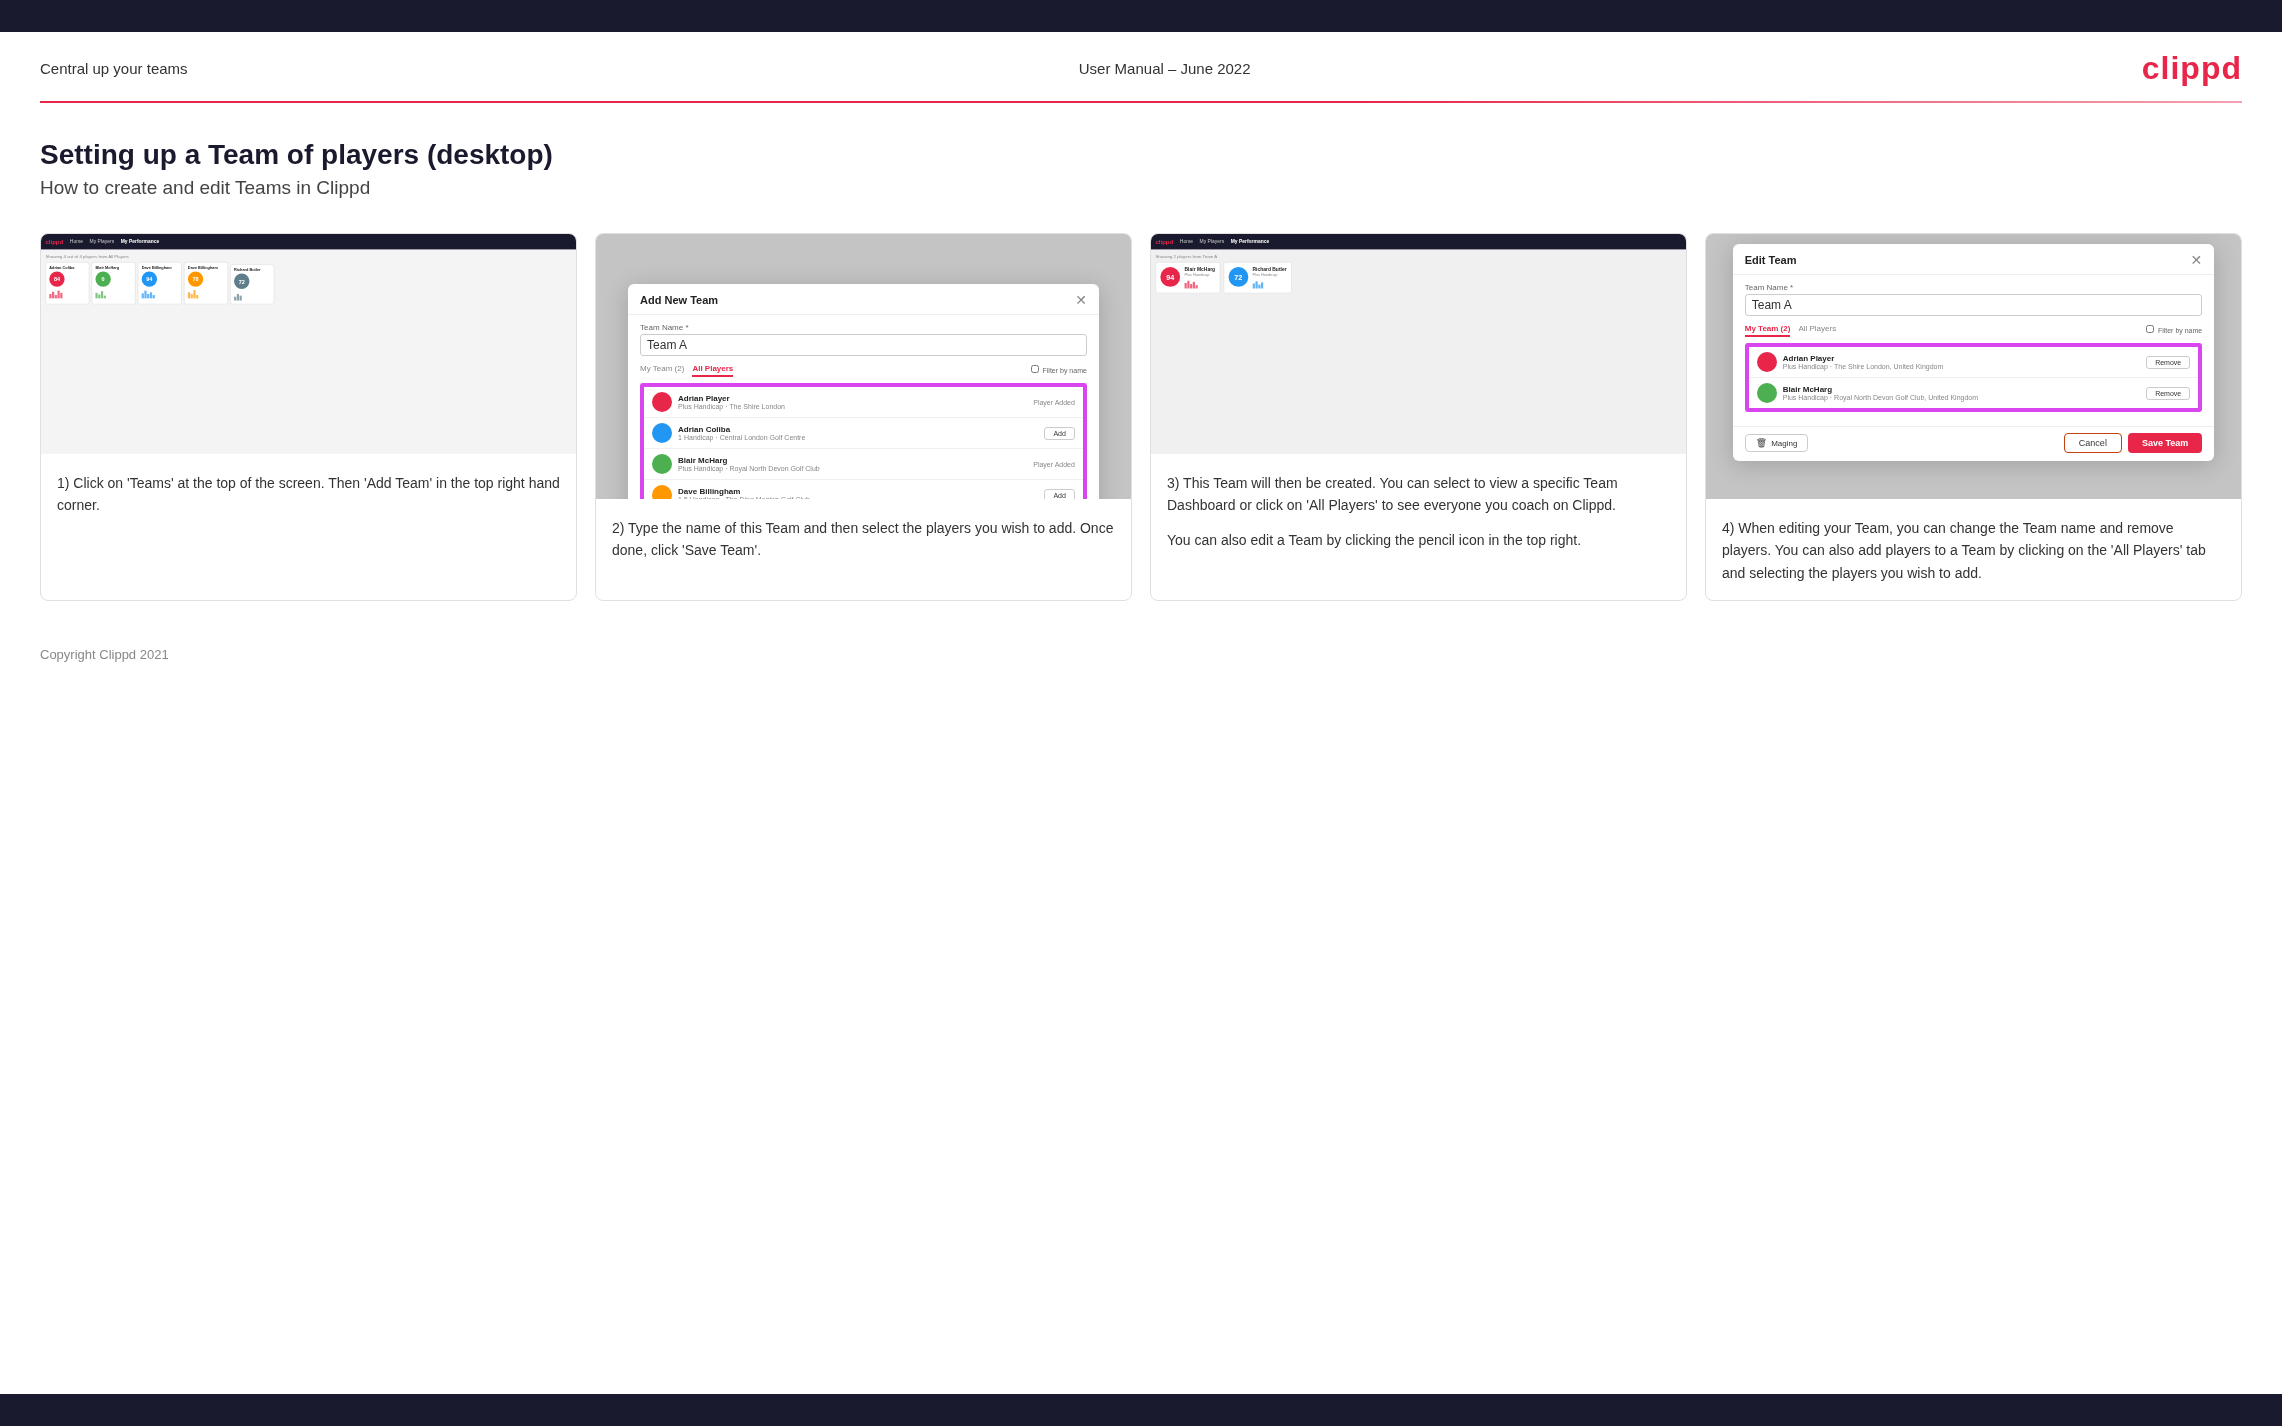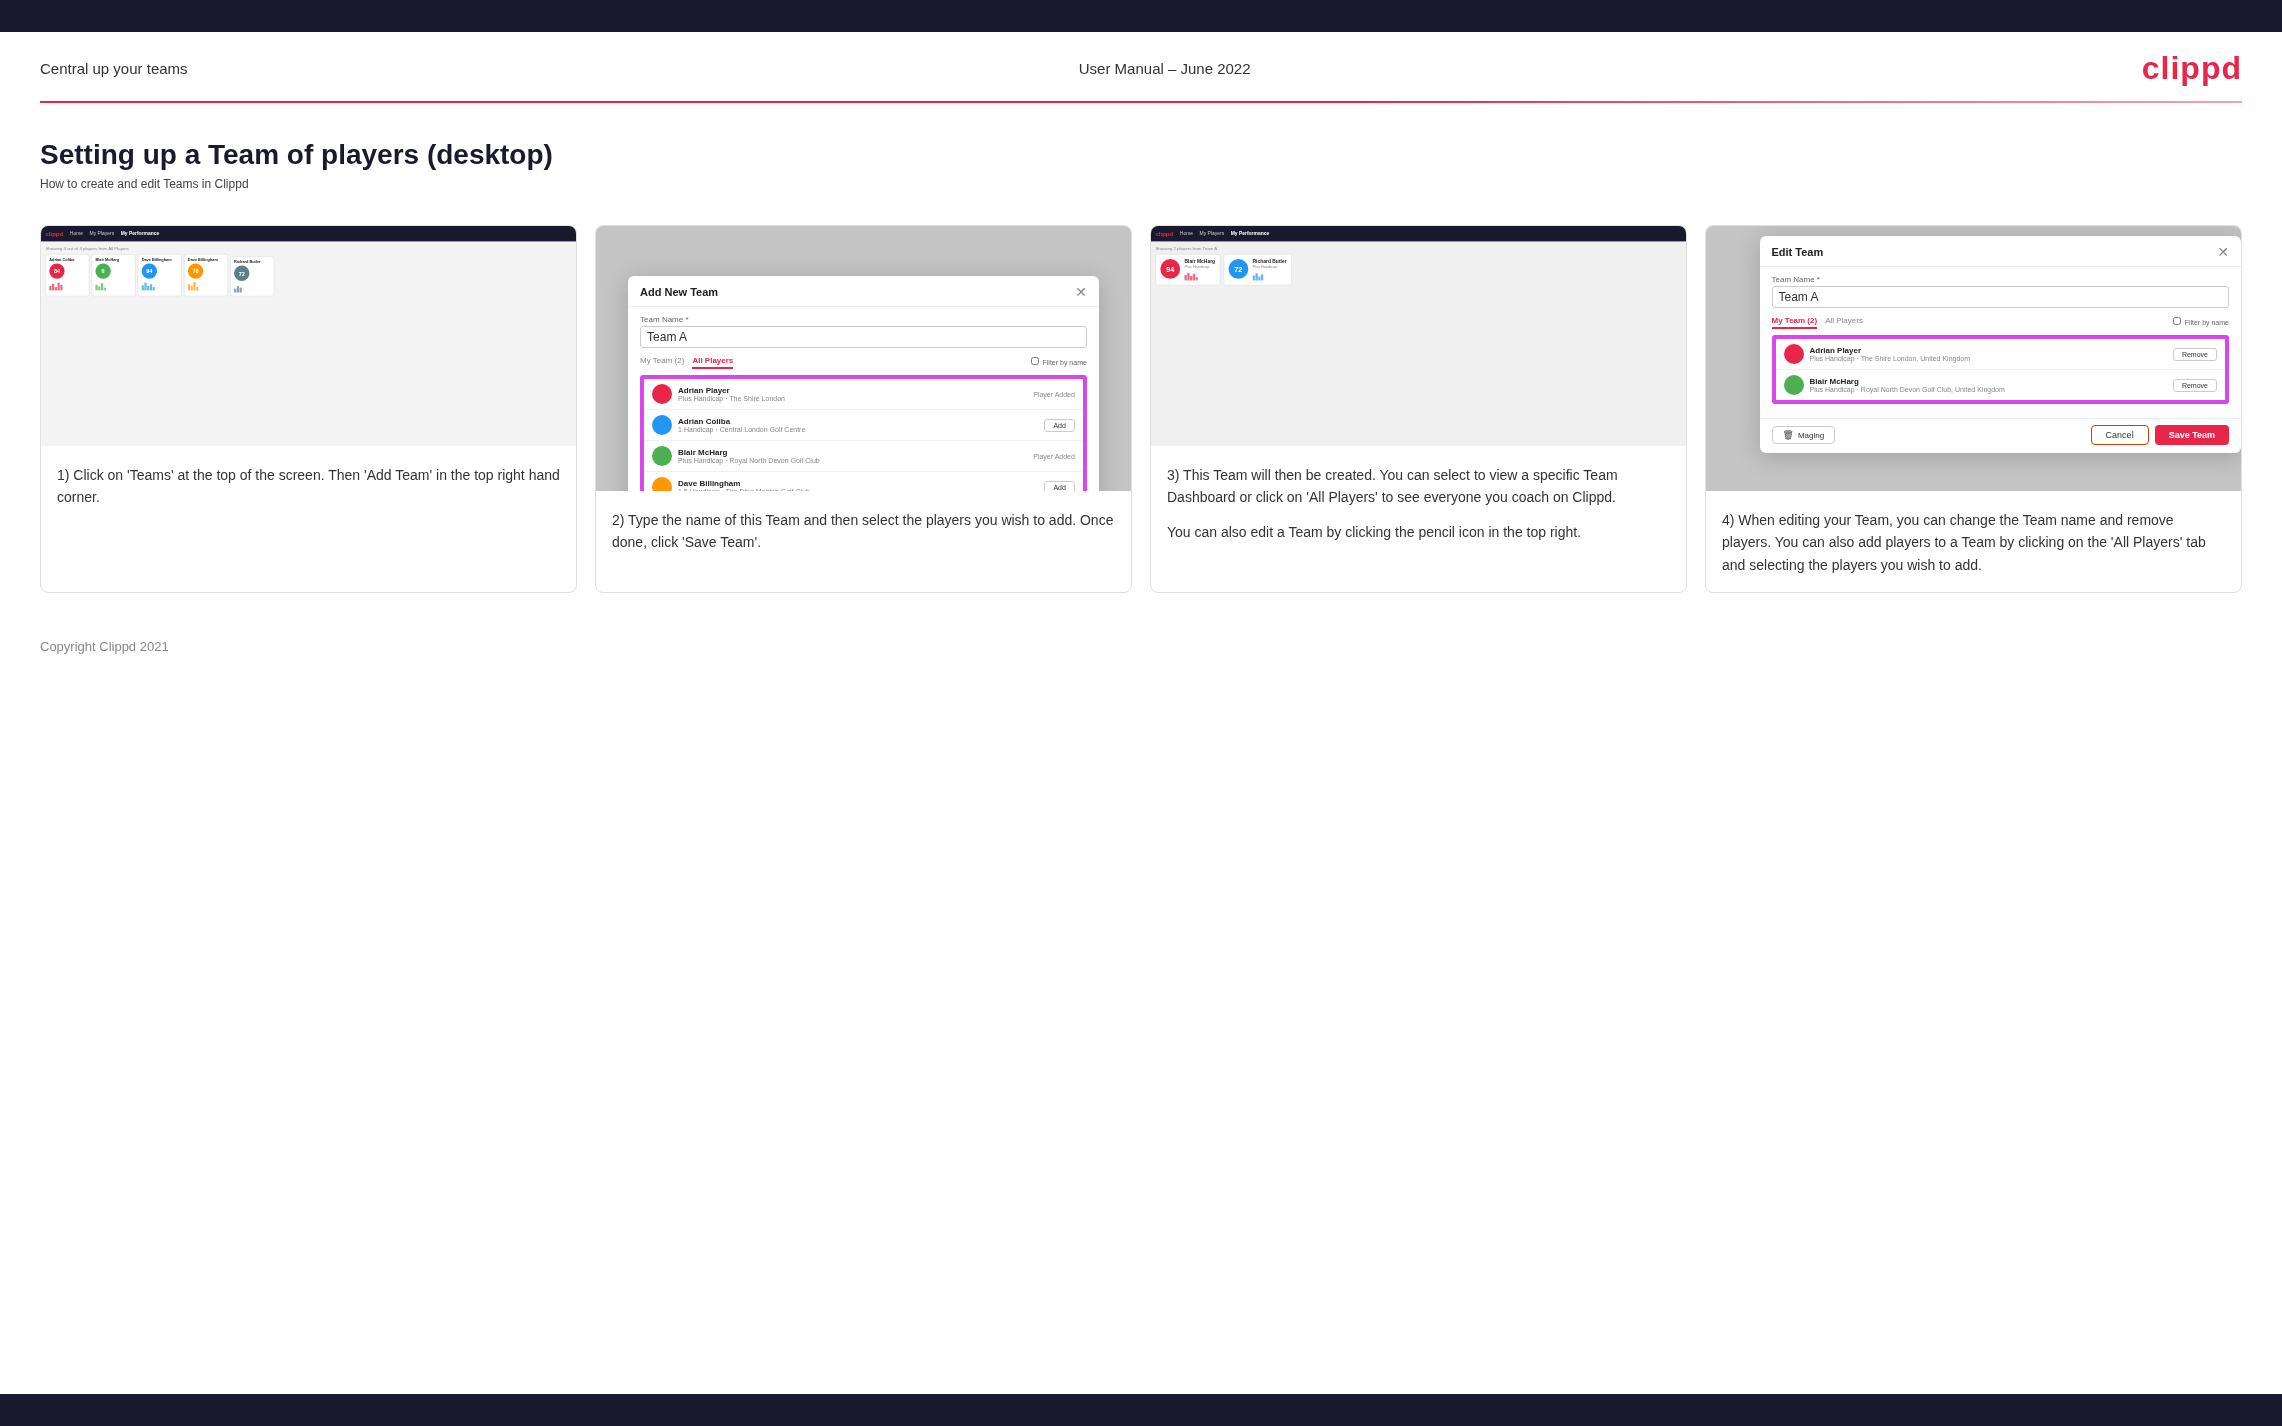--- a/index.html
+++ b/index.html
@@ -50,21 +50,21 @@
     .page-title-section {
       padding: 36px 40px 24px 40px;
     }
     .page-title-section h1 {
       font-size: 28px;
       font-weight: 800;
       color: #1a1a2e;
       margin-bottom: 6px;
     }
     .page-title-section p {
-      font-size: 12px;
+      font-size: 19px;
       color: #444;
     }
 
     
     .cards-row {
       display: flex;
       gap: 18px;
       padding: 10px 40px 30px 40px;
     }
 
@@ -382,21 +382,21 @@
       flex-shrink: 0;
     }
 
     
     .mock-edit-modal-bg {
       width: 100%;
       height: 265px;
       background: rgba(0,0,0,0.2);
       display: flex;
       align-items: flex-start;
-      justify-content: flex-end;
+      justify-content: center;
       padding-top: 10px;
     }
     .mock-edit-modal {
       background: #fff;
       border-radius: 6px;
       width: 90%;
       box-shadow: 0 4px 24px rgba(0,0,0,0.18);
     }
     .mock-remove-btn {
       background: #fff;

